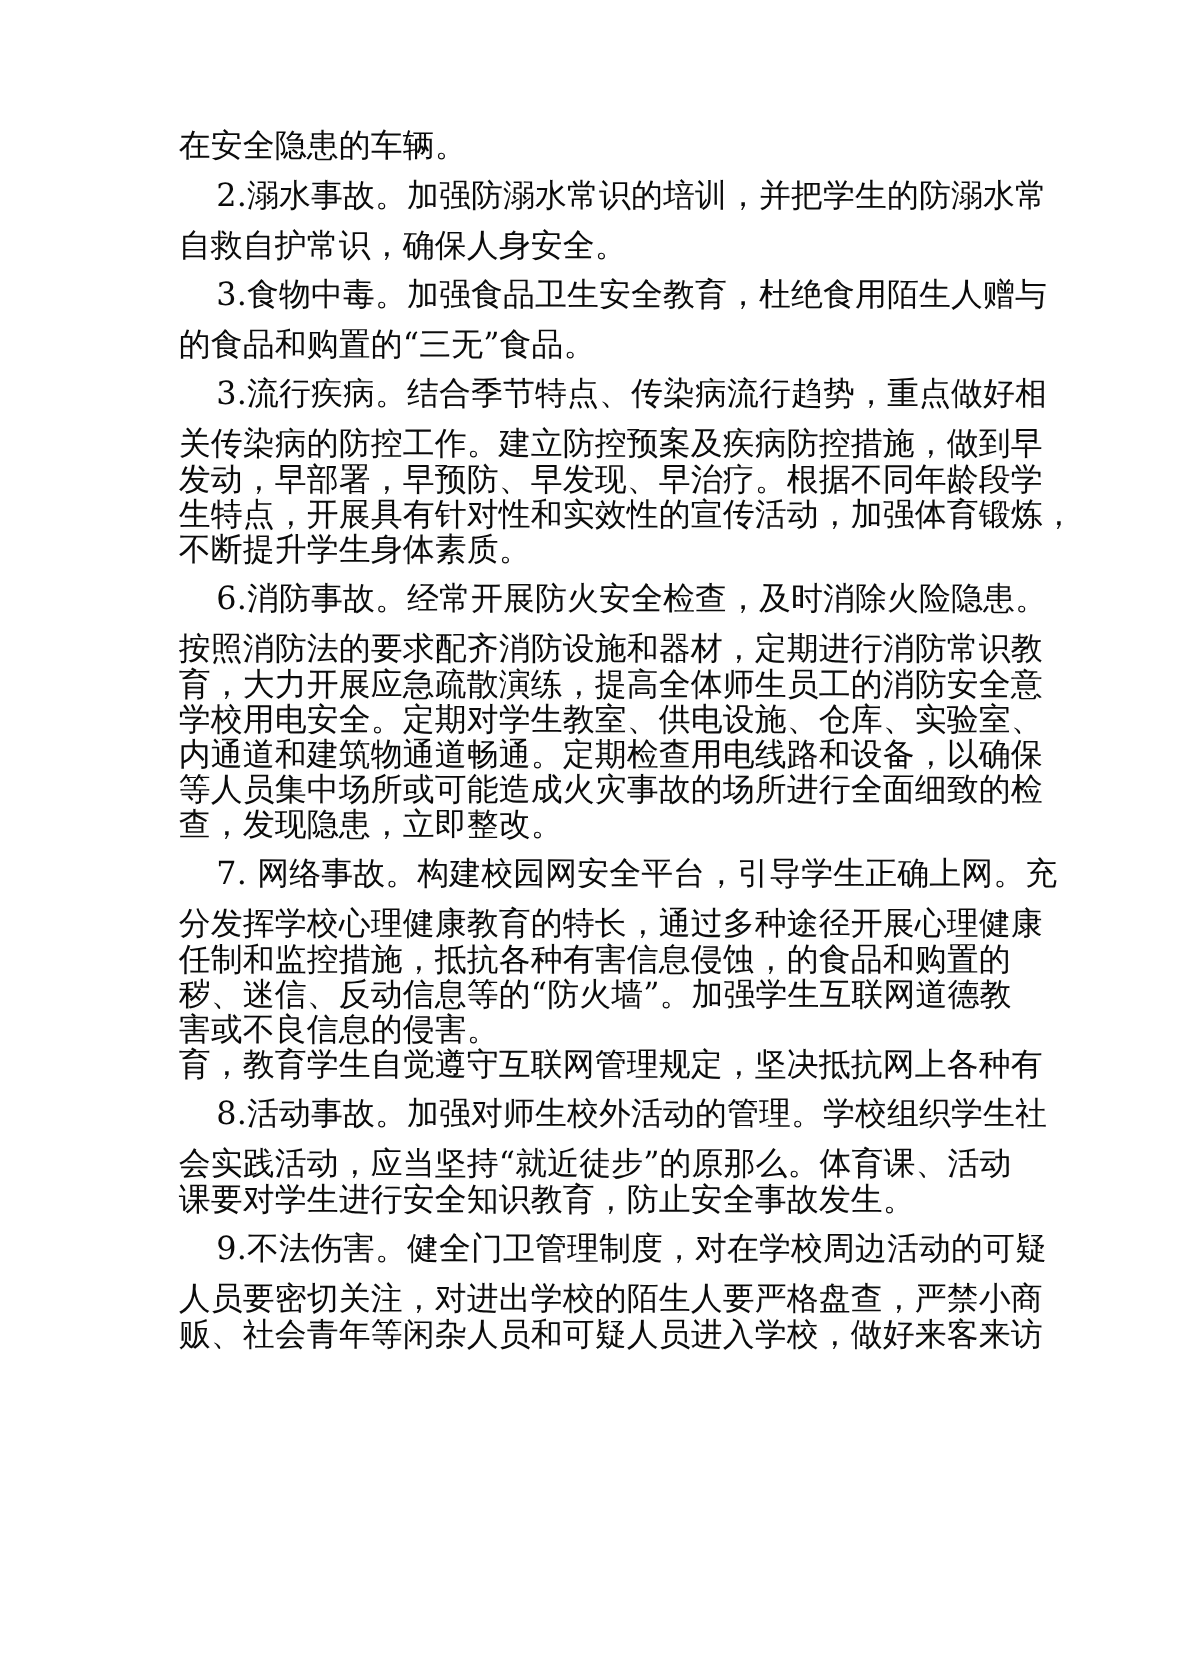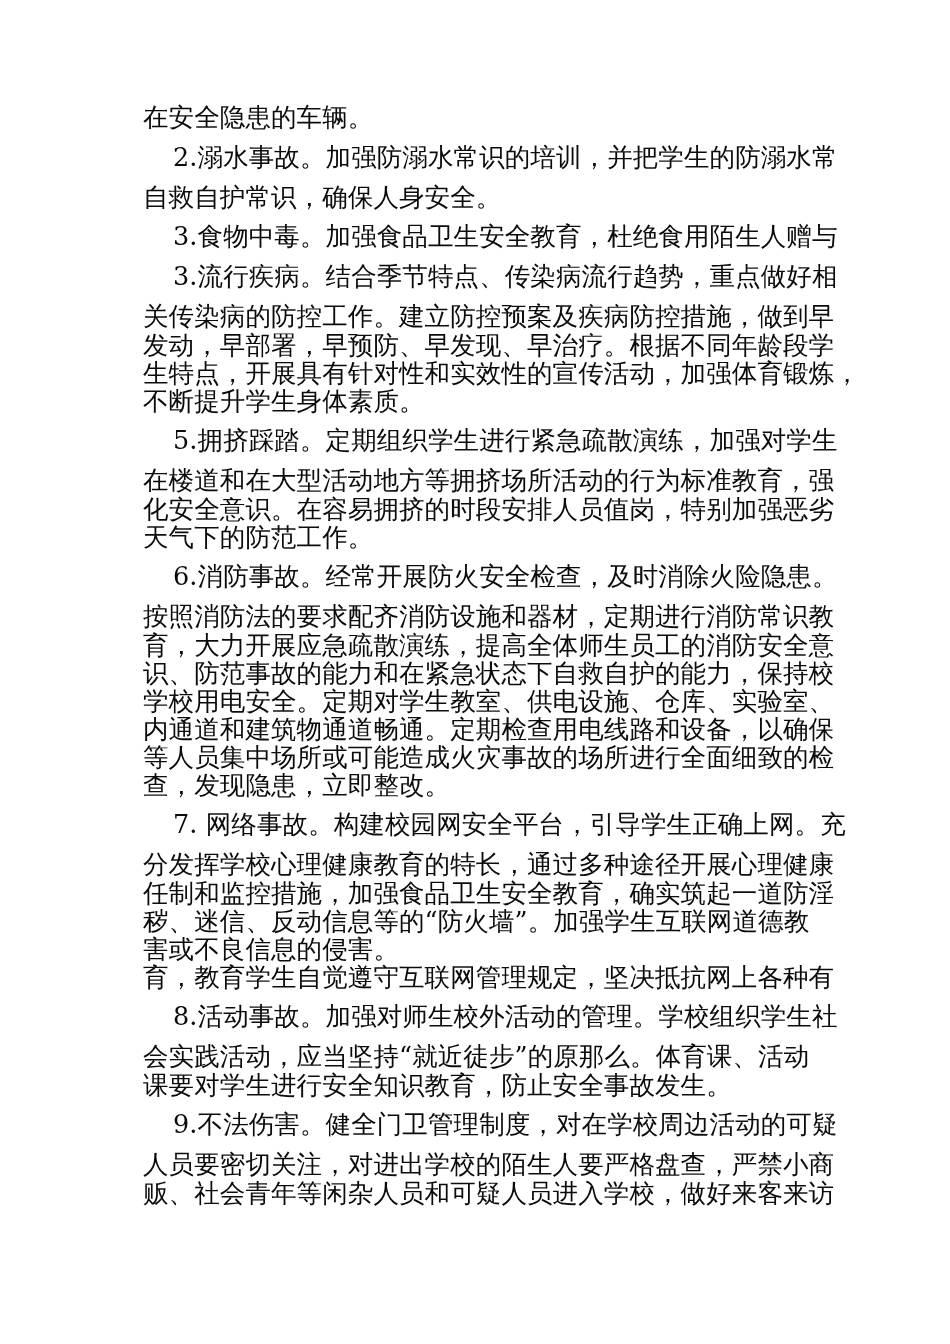--- a/index.html
+++ b/index.html
@@ -81,52 +81,46 @@
       <span class="line tight">在安全隐患的车辆。</span>
     </div>
 
     <div class="para">
       <span class="line first">2.溺水事故。加强防溺水常识的培训，并把学生的防溺水常</span>
       <span class="line tight">自救自护常识，确保人身安全。</span>
     </div>
 
     <div class="para">
       <span class="line first">3.食物中毒。加强食品卫生安全教育，杜绝食用陌生人赠与</span>
+      <span class="line second">的食品和购置的“三无”食品。</span>
     </div>
 
     <div class="para">
       <span class="line first">3.流行疾病。结合季节特点、传染病流行趋势，重点做好相</span>
       <span class="line second">关传染病的防控工作。建立防控预案及疾病防控措施，做到早</span>
       <span class="line tight">发动，早部署，早预防、早发现、早治疗。根据不同年龄段学</span>
       <span class="line tight">生特点，开展具有针对性和实效性的宣传活动，加强体育锻炼，</span>
       <span class="line tight">不断提升学生身体素质。</span>
     </div>
 
-    <div class="para">
-      <span class="line first">5.拥挤踩踏。定期组织学生进行紧急疏散演练，加强对学生</span>
-      <span class="line second">在楼道和在大型活动地方等拥挤场所活动的行为标准教育，强</span>
-      <span class="line tight">化安全意识。在容易拥挤的时段安排人员值岗，特别加强恶劣</span>
-      <span class="line tight">天气下的防范工作。</span>
-    </div>
 
     <div class="para">
       <span class="line first">6.消防事故。经常开展防火安全检查，及时消除火险隐患。</span>
       <span class="line second">按照消防法的要求配齐消防设施和器材，定期进行消防常识教</span>
       <span class="line tight">育，大力开展应急疏散演练，提高全体师生员工的消防安全意</span>
-      <span class="line tight">识、防范事故的能力和在紧急状态下自救自护的能力，保持校</span>
       <span class="line tight">学校用电安全。定期对学生教室、供电设施、仓库、实验室、</span>
       <span class="line tight">内通道和建筑物通道畅通。定期检查用电线路和设备，以确保</span>
       <span class="line tight">等人员集中场所或可能造成火灾事故的场所进行全面细致的检</span>
       <span class="line tight">查，发现隐患，立即整改。</span>
     </div>
 
     <div class="para">
       <span class="line first">7. 网络事故。构建校园网安全平台，引导学生正确上网。充</span>
       <span class="line second">分发挥学校心理健康教育的特长，通过多种途径开展心理健康</span>
-      <span class="line tight">任制和监控措施，加强食品卫生安全教育，确实筑起一道防淫</span>
+      <span class="line tight">任制和监控措施，抵抗各种有害信息侵蚀，的食品和购置的</span>
       <span class="line tight">秽、迷信、反动信息等的“防火墙”。加强学生互联网道德教</span>
       <span class="line tight">害或不良信息的侵害。</span>
       <span class="line tight">育，教育学生自觉遵守互联网管理规定，坚决抵抗网上各种有</span>
     </div>
 
     <div class="para">
       <span class="line first">8.活动事故。加强对师生校外活动的管理。学校组织学生社</span>
       <span class="line second">会实践活动，应当坚持“就近徒步”的原那么。体育课、活动</span>
       <span class="line tight">课要对学生进行安全知识教育，防止安全事故发生。</span>
     </div>

